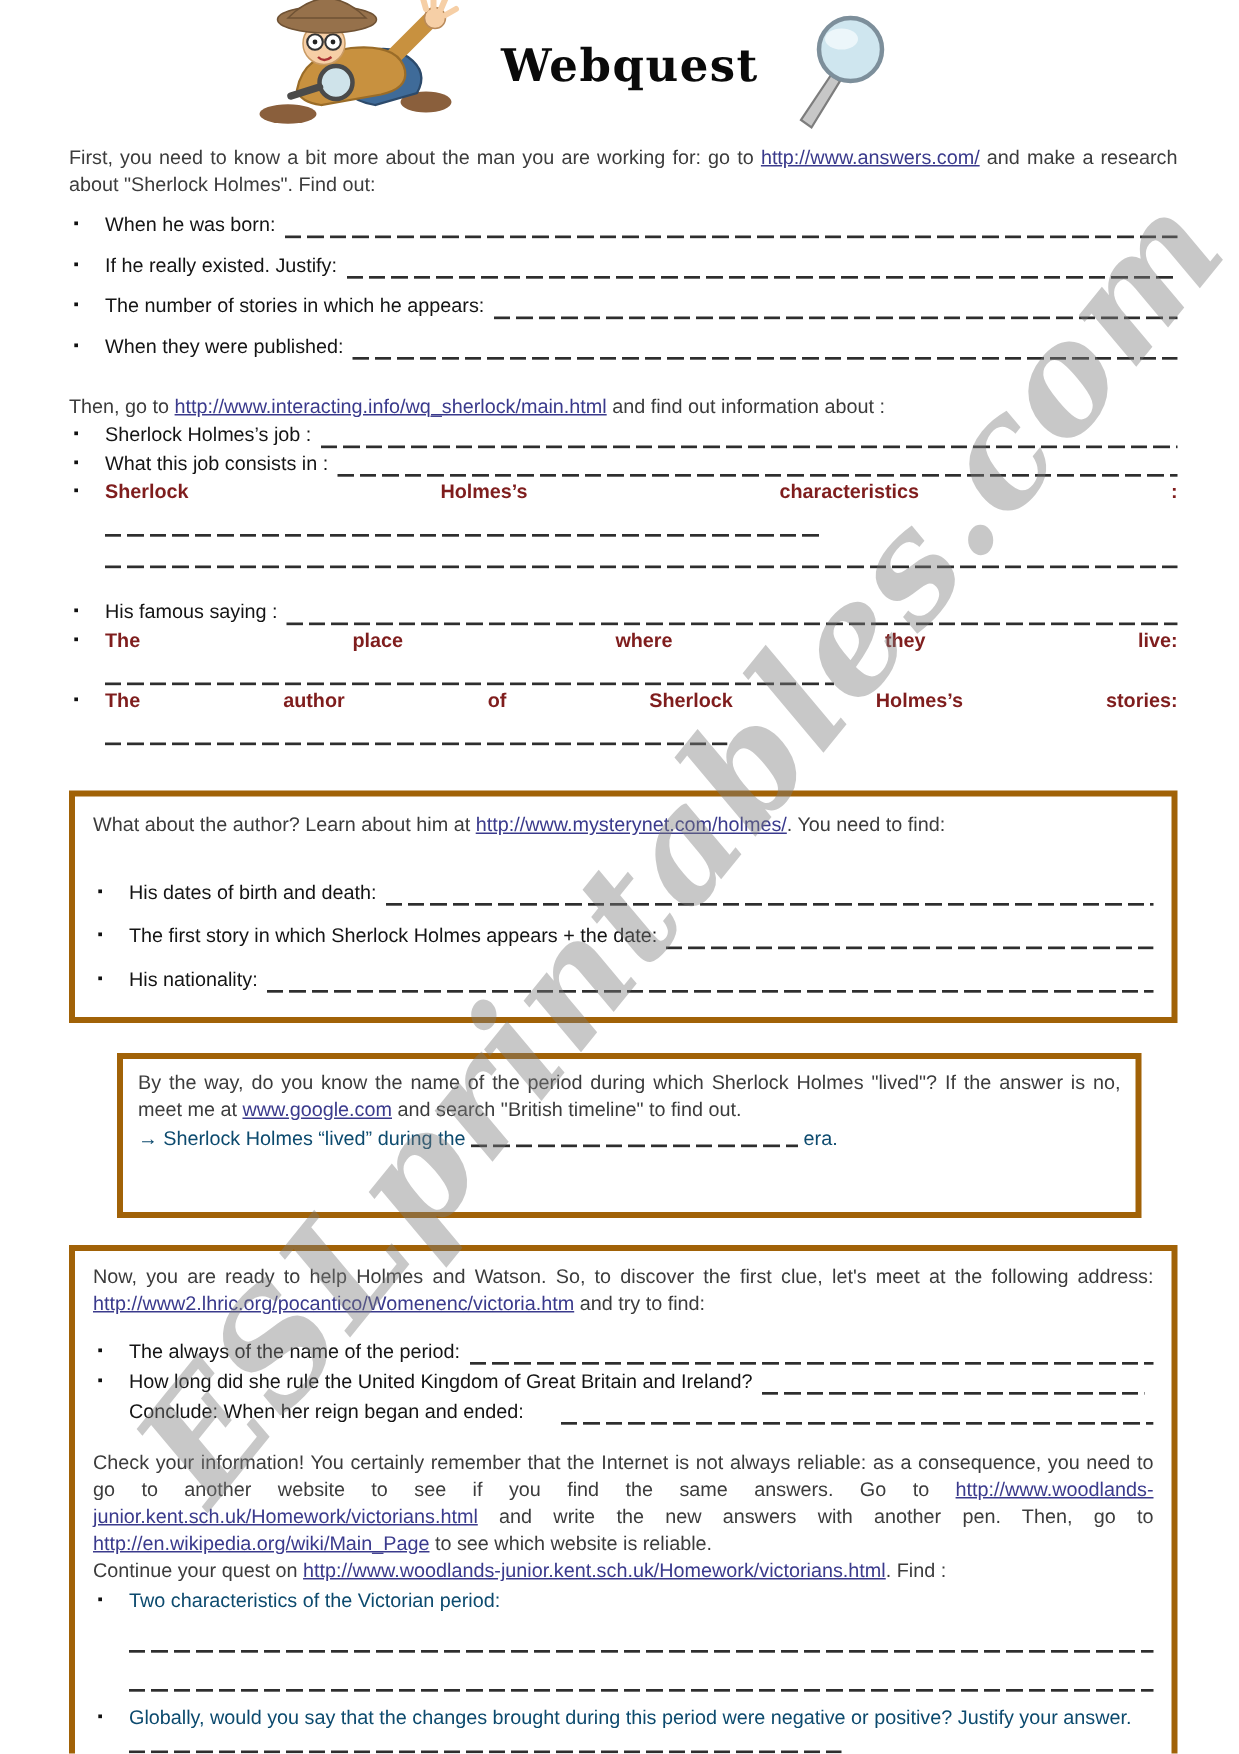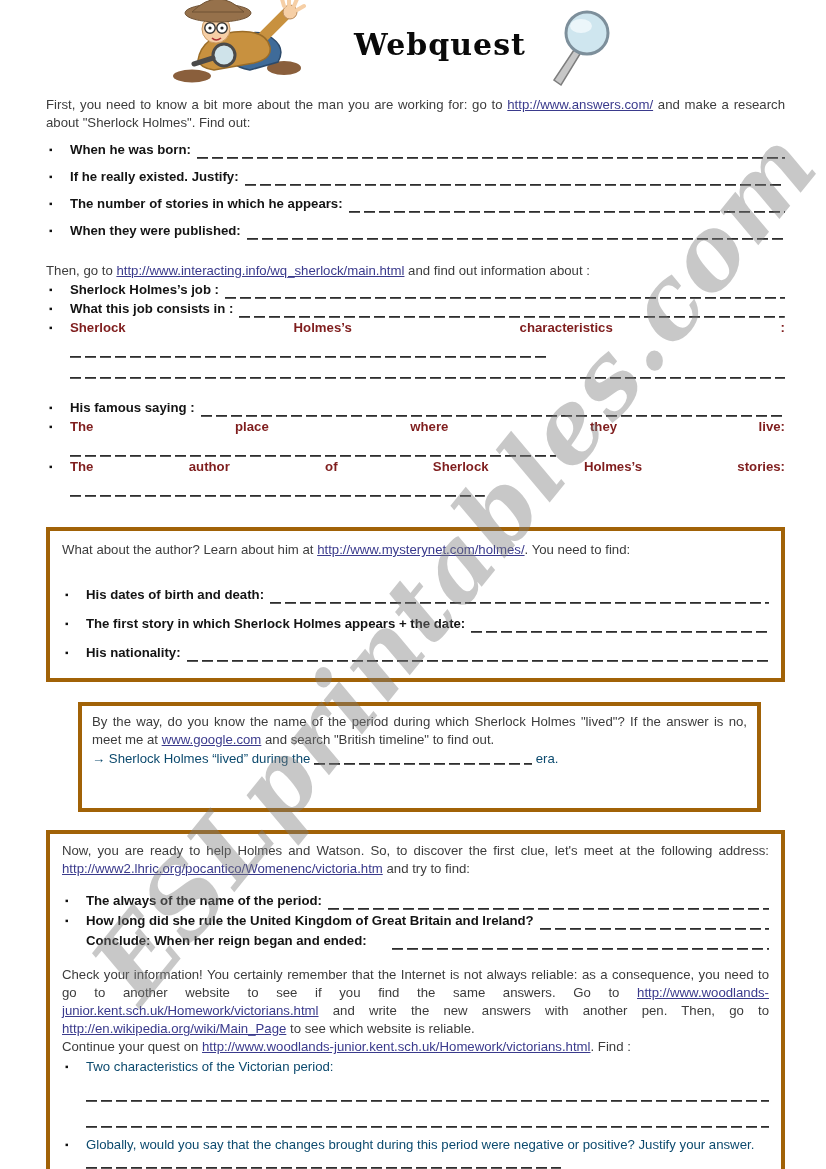--- a/index.html
+++ b/index.html
@@ -17,36 +17,36 @@
     transform:rotate(-51deg); transform-origin:center;
     font-family:"DejaVu Serif","Liberation Serif",serif;
     font-weight:bold; font-style:italic; font-size:99px; letter-spacing:2px;
     color:rgba(125,125,125,0.42); z-index:6; pointer-events:none; white-space:nowrap;
   }
 
   
   .header { display:flex; align-items:flex-start; height:92px; }
   .clipart { margin-left:118px; width:152px; height:84px; flex:none; }
   .title {
-    margin-left:38px; margin-top:36px;
+    margin-left:18px; margin-top:36px;
     font-family:"DejaVu Serif","Liberation Serif",serif; font-weight:bold;
     font-size:30px; color:#0a0a0a; letter-spacing:1px;
   }
   .magnifier { margin-left:18px; margin-top:8px; width:68px; height:80px; flex:none; }
 
   
   p.body { text-align:justify; }
   a.lnk { color:#3a3a8c; text-decoration:underline; cursor:pointer; }
   .b { font-weight:normal; color:#0c4a6e; }
 
   
   .li { position:relative; padding-left:24px; margin-top:9px; }
   .li::before { content:"▪"; position:absolute; left:3px; top:0; font-size:10px; color:#111; }
   .row { display:flex; align-items:flex-end; }
-  .row .lbl { white-space:nowrap; font-weight:bold; color:#141414; padding-right:6px; }
+  .row .lbl { white-space:nowrap; font-weight:normal; color:#141414; padding-right:6px; }
   .fill { flex:1 1 auto;
     background:repeating-linear-gradient(to right,#2e2e2e 0 11px,transparent 11px 15px) bottom/100% 1.8px no-repeat;
     height:16px; }
   .spread { font-weight:bold; color:#7f1d1d; text-align:justify; text-align-last:justify; }
   .blank-line { height:14px; margin-top:7px;
     background:repeating-linear-gradient(to right,#2e2e2e 0 11px,transparent 11px 15px) bottom/100% 1.8px no-repeat; }
   .iblank { display:inline-block; height:12px; vertical-align:-2px;
     background:repeating-linear-gradient(to right,#2e2e2e 0 11px,transparent 11px 15px) bottom/100% 1.8px no-repeat; }
 
   

